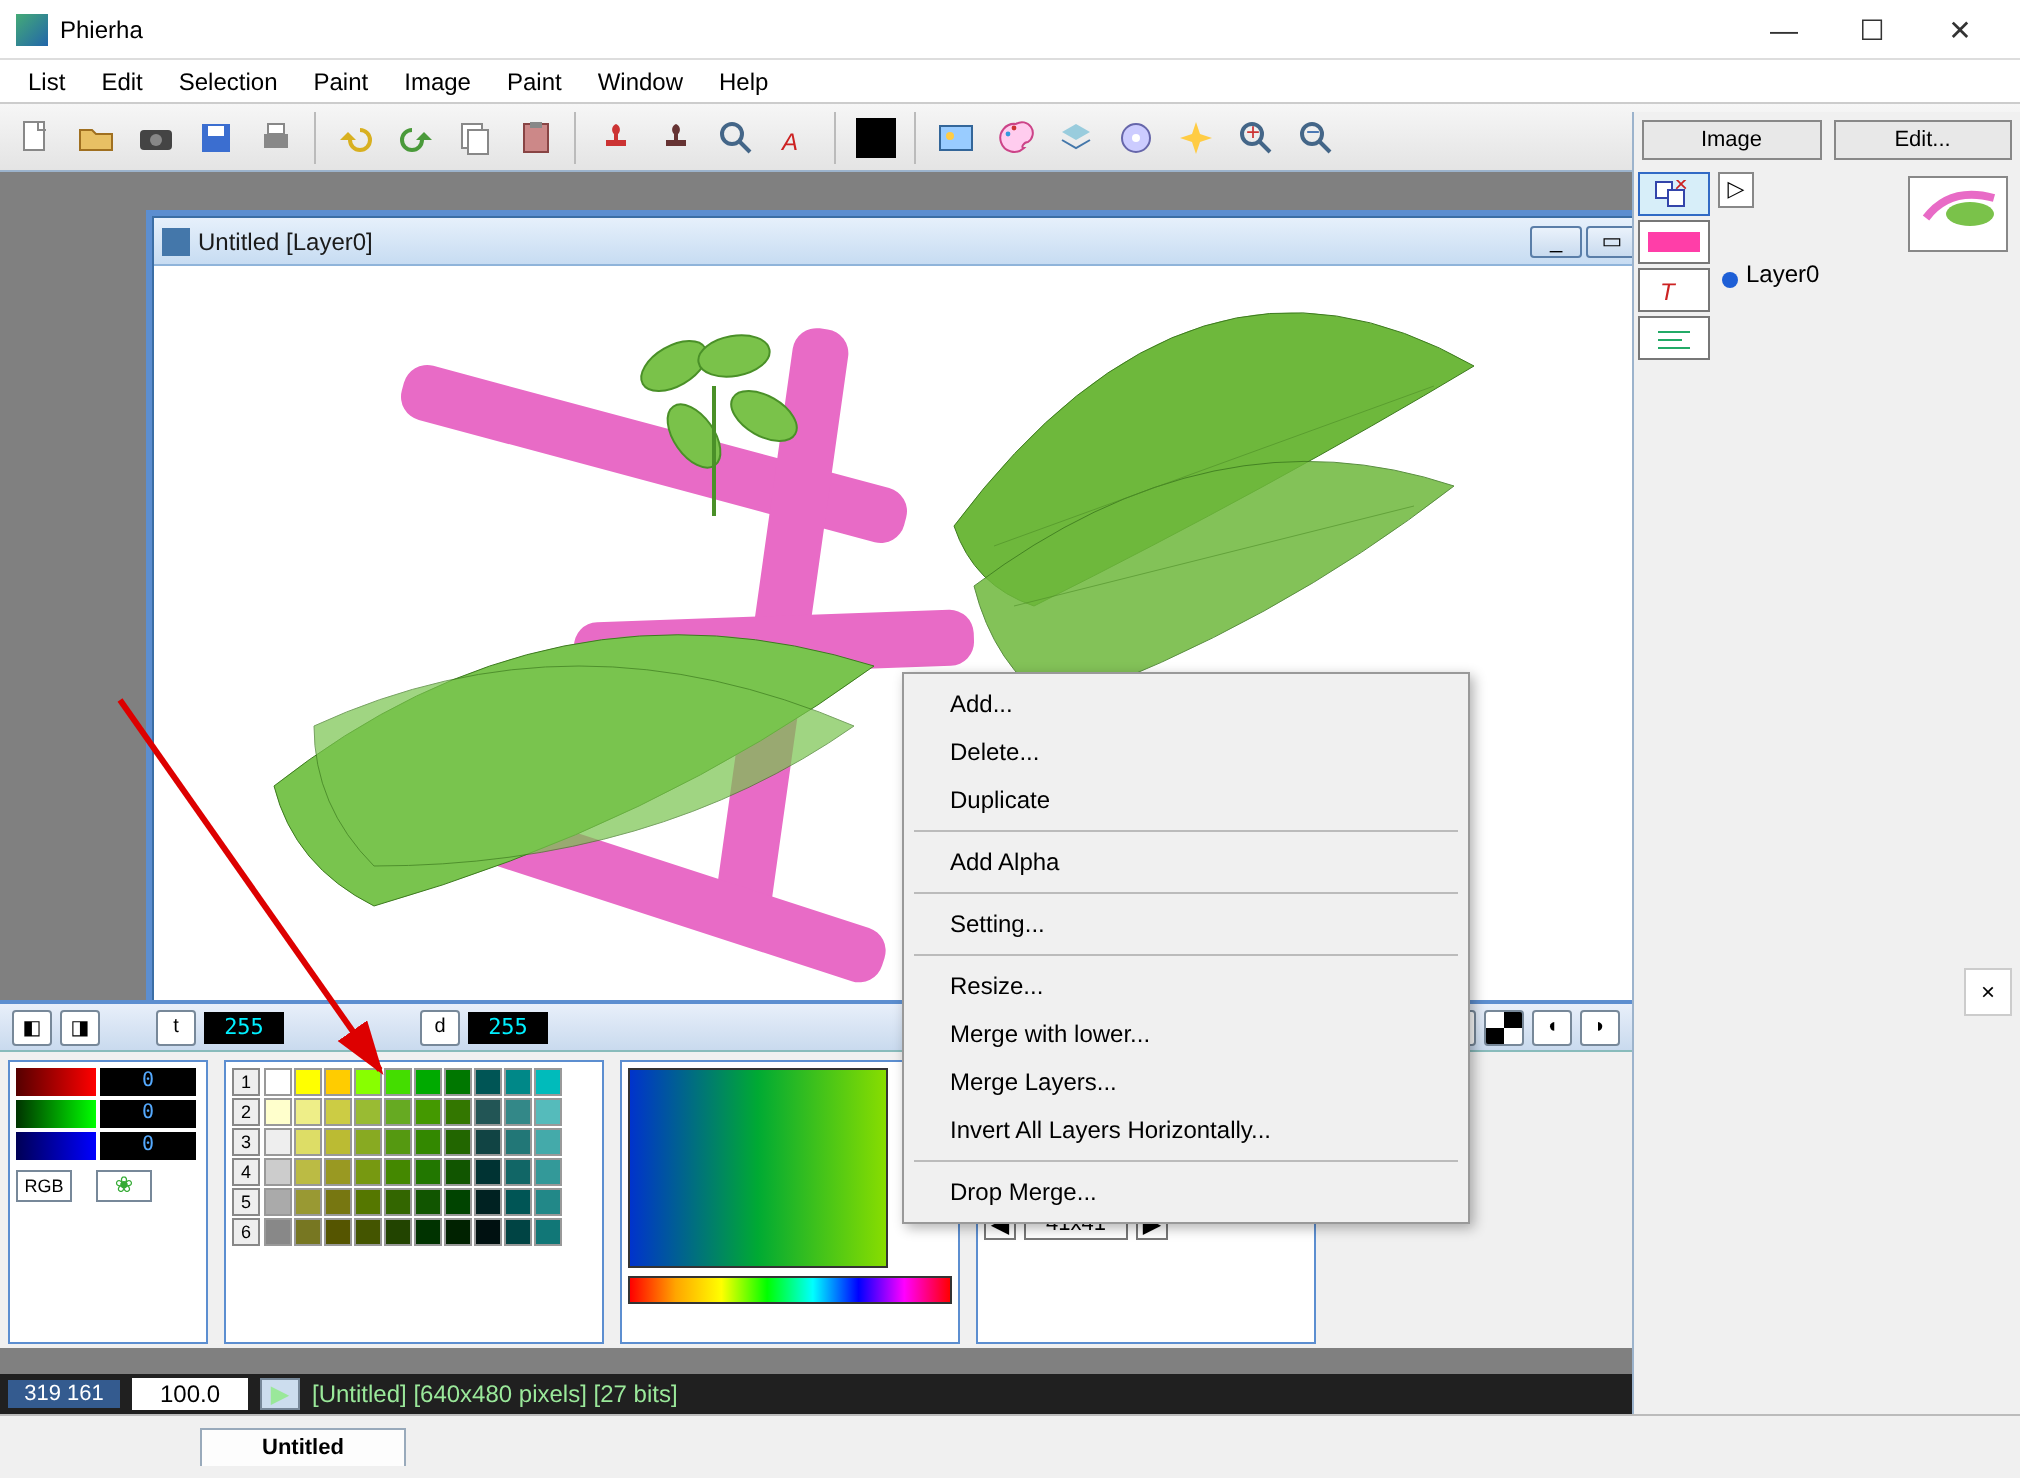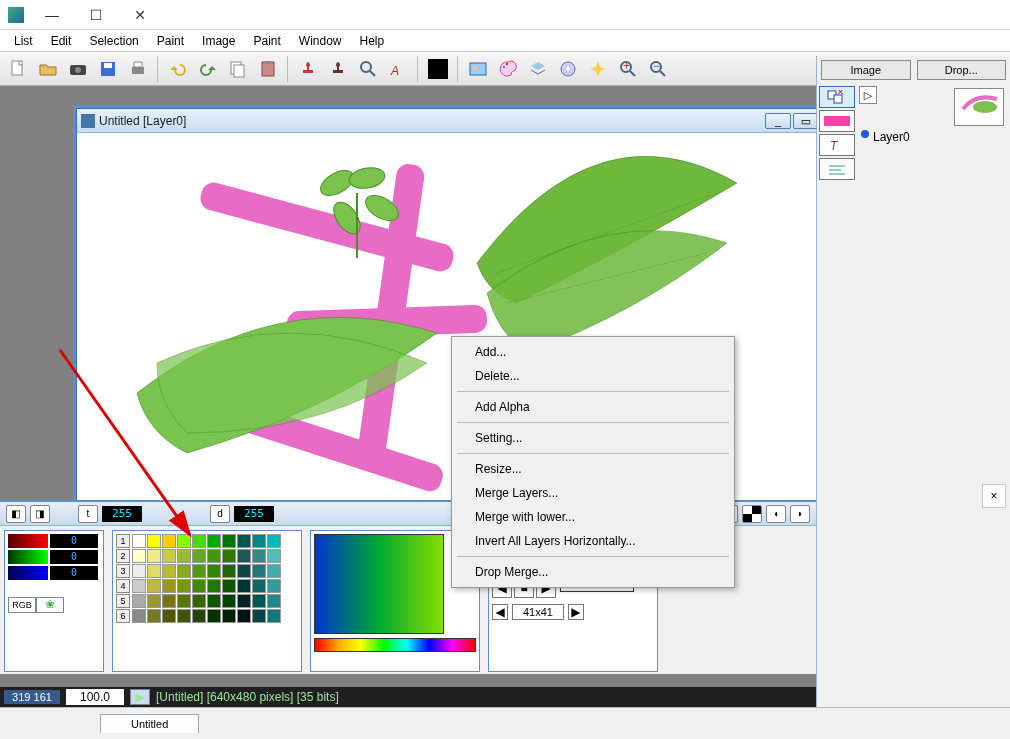--- a/index.html
+++ b/index.html
@@ -50,21 +50,21 @@
 
 
 .right-panel { position: absolute; right: 0; top: 56px; width: 194px; bottom: 0; background: #f0f0f0; border-left: 1px solid #9cb3cc; }
 .right-panel .hdr { display: flex; gap: 6px; padding: 4px; }
 .right-panel .hdr button { flex: 1; height: 20px; background: #e8e8e8; border: 1px solid #888; font-size: 11px; cursor: pointer; }
 .right-panel .tab-col { display: flex; }
 .right-panel .tab-icons { width: 40px; display: flex; flex-direction: column; gap: 2px; padding: 2px; }
 .right-panel .tab-icons .ticon { width: 36px; height: 22px; border: 1px solid #777; background: #fff; display: flex; align-items: center; justify-content: center; cursor: pointer; }
 .right-panel .tab-icons .ticon.sel { background: #d7eef9; border-color: #316ac5; }
 .right-panel .layers { flex: 1; padding: 2px; }
-.right-panel .layer-row { display: flex; align-items: flex-start; gap: 4px; padding: 2px; }
+.right-panel .layer-row { display: flex; align-items: flex-end; gap: 4px; padding: 2px; }
 .right-panel .layer-row .dot { width: 8px; height: 8px; border-radius: 50%; background: #1e5fd6; }
 .right-panel .thumb { width: 50px; height: 38px; border: 1px solid #888; background: #fff; margin: 2px 4px; position: relative; }
 
 
 .bottom-panels { position: absolute; left: 0; top: 500px; right: 194px; height: 174px; background: #f0f0f0; border-top: 2px solid #5c8ed0; }
 .bp-toolbar { height: 24px; background: linear-gradient(#e8effa,#c9daee); display: flex; align-items: center; padding: 0 6px; gap: 4px; border-bottom: 1px solid #8bb; }
 .bp-toolbar .mini { width: 20px; height: 18px; border: 1px solid #789; background: #fff; display: flex; align-items: center; justify-content: center; cursor: pointer; font-size: 10px; border-radius: 2px; }
 .bp-toolbar .num { width: 40px; height: 16px; background: #000; color: #00f0ff; font-family: monospace; text-align: center; font-size: 11px; line-height: 16px; }
 .bp-body { display: flex; height: 150px; }
 .bp-box { border: 1px solid #5c8ed0; margin: 4px; background: #fff; padding: 3px; display: flex; flex-direction: column; gap: 2px; }
@@ -81,21 +81,21 @@
 
 .ctx-menu { position: absolute; left: 451px; top: 336px; width: 284px; background: #f0f0f0; border: 1px solid #999; box-shadow: 2px 2px 6px rgba(0,0,0,.3); z-index: 100; padding: 3px; }
 .ctx-menu .ctx-item { padding: 5px 20px; cursor: pointer; font-size: 12px; }
 .ctx-menu .ctx-sep { height: 1px; background: #bbb; margin: 3px 2px; }
 
 
 .status1 { position: absolute; left: 0; bottom: 32px; right: 194px; height: 20px; background: #202020; display: flex; align-items: center; gap: 6px; padding: 0 4px; font-family: "Courier New", monospace; font-size: 12px; color: #9ae89a; }
 .status1 .coord { width: 56px; background: #345b8f; color: #fff; text-align: center; font-family: sans-serif; font-size: 11px; padding: 1px 0; }
 .status1 .zoom { width: 58px; background: #fff; color: #000; text-align: center; font-family: sans-serif; padding: 1px 4px; }
 .status1 .play { width: 20px; height: 16px; background: #cde; border: 1px solid #789; display: flex; align-items: center; justify-content: center; cursor: pointer; }
-.status2 { position: absolute; left: 0; bottom: 0; right: 0; height: 32px; background: #f0f0f0; border-top: 1px solid #bbb; }
+.status2 { position: absolute; left: 0; bottom: 0; right: 0; height: 32px; background: #f0f0f0; border-top: 1px solid #bbb; font-weight: bold; }
 .status2 .tab { display: inline-block; margin: 6px 4px 0 100px; padding: 3px 30px; background: #fdfdfd; border: 1px solid #9ab; border-bottom: none; font-size: 11px; }
 
 
 .arrow { position: absolute; z-index: 50; pointer-events: none; }
 
 
 .gray-strip { position: absolute; left: 0; top: 450px; width: 34px; height: 50px; background: linear-gradient(#666,#222); }
 
 
 .brush-panel { border:1px solid #5c8ed0; margin:4px; background:#fff; padding:3px; width:170px; }
@@ -108,20 +108,21 @@
 .leaf-icon { width: 28px; height: 16px; border: 1px solid #789; background: #fff; font-size: 11px; text-align: center; color: #3a3; }
 
 
 .pal-num { width:14px; height:14px; background:#eee; border:1px solid #888; font-size:9px; text-align:center; line-height:12px; }
 </style>
 </head>
 <body>
 
 <div class="titlebar">
   <div class="app-icon"></div>
+  <div class="title">Phierha</div>
   <div class="win-btn">—</div>
   <div class="win-btn">☐</div>
   <div class="win-btn close">✕</div>
 </div>
 
 <div class="menubar">
   <div class="menu-item">List</div>
   <div class="menu-item">Edit</div>
   <div class="menu-item">Selection</div>
   <div class="menu-item">Paint</div>
@@ -367,21 +368,21 @@
           <div class="val-box">0</div>
         </div>
       <div class="row">
           <div class="green-bar"></div>
           <div class="val-box">0</div>
         </div>
       <div class="row">
           <div class="blue-bar"></div>
           <div class="val-box">0</div>
         </div>
-      <div class="row" style="margin-top:16px; gap:0">
+      <div class="row" style="margin-top:4px; gap:12px">
         <div class="rgb-label">RGB</div>
         <div class="leaf-icon">❀</div>
       </div>
     </div>
 
     <div class="bp-box" style="width:190px">
       <div style="display:flex; gap:2px">
         <div style="display:flex; flex-direction:column; gap:1px">
           <div class="pal-num">1</div>
           <div class="pal-num">2</div>
@@ -486,37 +487,38 @@
         <div style="border:1px solid #777; padding:1px 10px; font-size:11px; background:#fff">41x41</div>
         <div class="b-cell" style="width:16px;height:16px">▶</div>
       </div>
     </div>
   </div>
 </div>
 
 <div class="ctx-menu">
   <div class="ctx-item">Add...</div>
   <div class="ctx-item">Delete...</div>
+  <div class="ctx-item">Duplicate</div>
   <div class="ctx-sep"></div>
   <div class="ctx-item">Add Alpha</div>
   <div class="ctx-sep"></div>
   <div class="ctx-item">Setting...</div>
   <div class="ctx-sep"></div>
   <div class="ctx-item">Resize...</div>
+  <div class="ctx-item">Merge with lower...</div>
   <div class="ctx-item">Merge Layers...</div>
-  <div class="ctx-item">Merge with lower...</div>
   <div class="ctx-item">Invert All Layers Horizontally...</div>
   <div class="ctx-sep"></div>
   <div class="ctx-item">Drop Merge...</div>
 </div>
 
 <div class="right-panel">
   <div class="hdr">
     <button>Image</button>
-    <button>Drop...</button>
+    <button>Edit...</button>
   </div>
   <div class="tab-col">
     <div class="tab-icons">
       <div class="ticon sel">
           <svg width="20" height="14" viewBox="0 0 20 14">
             <rect x="1" y="1" width="8" height="8" fill="#fff" stroke="#34a"></rect>
             <rect x="7" y="5" width="8" height="8" fill="#fff" stroke="#34a"></rect>
             <text x="10" y="6" font-size="7" fill="#c22">×</text>
           </svg>
         </div>
@@ -552,17 +554,17 @@
         <div>Layer0</div>
       </div>
     </div>
   </div>
 </div>
 
 <div class="status1">
   <div class="coord">319 161</div>
   <div class="zoom">100.0</div>
   <div class="play">▶</div>
-  <div>[Untitled] [640x480 pixels] [35 bits]</div>
+  <div>[Untitled] [640x480 pixels] [27 bits]</div>
 </div>
 <div class="status2">
   <div class="tab">Untitled</div>
 </div>
 
 </body></html>

